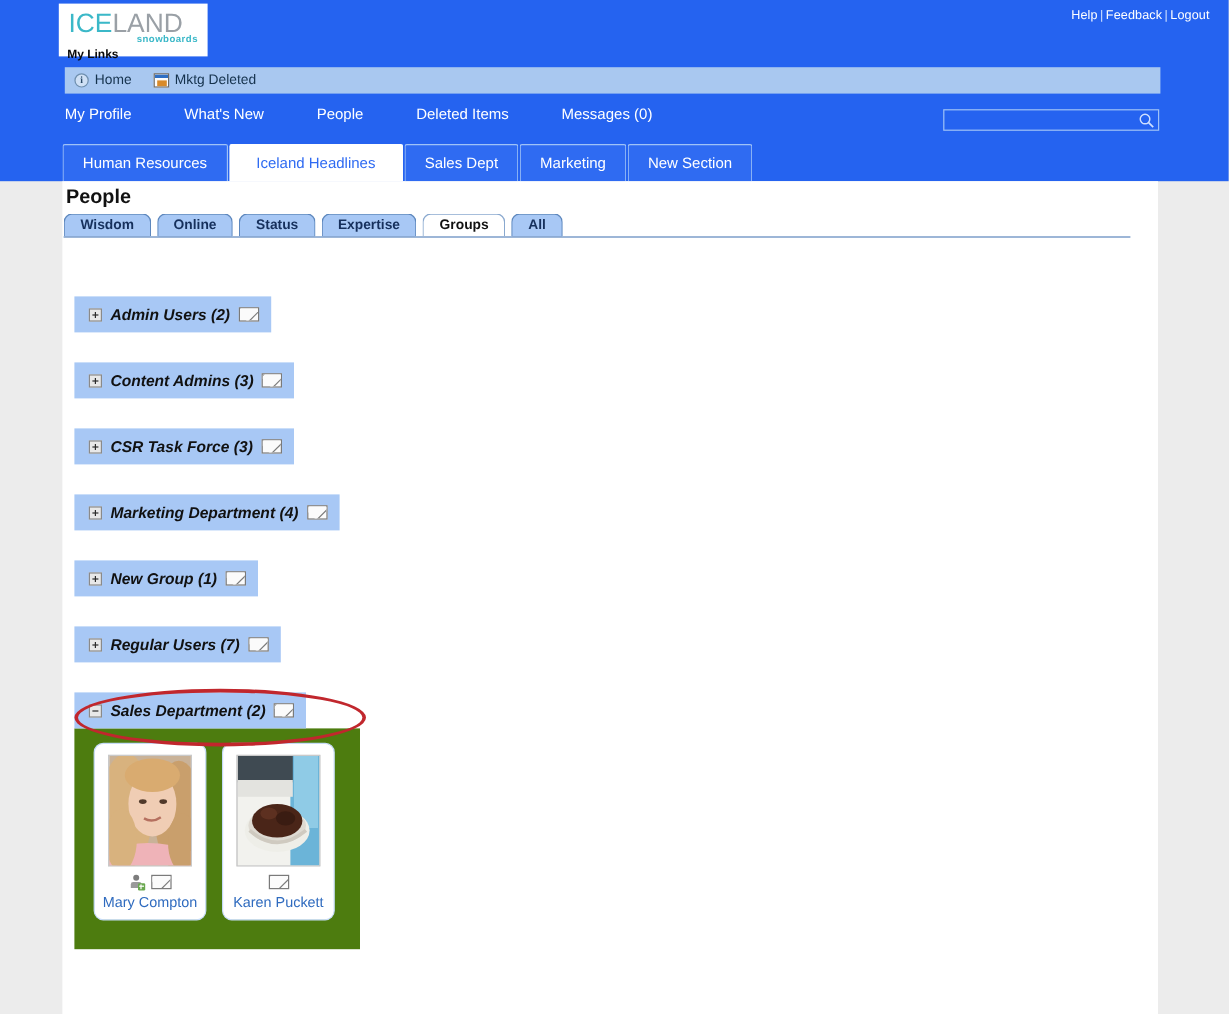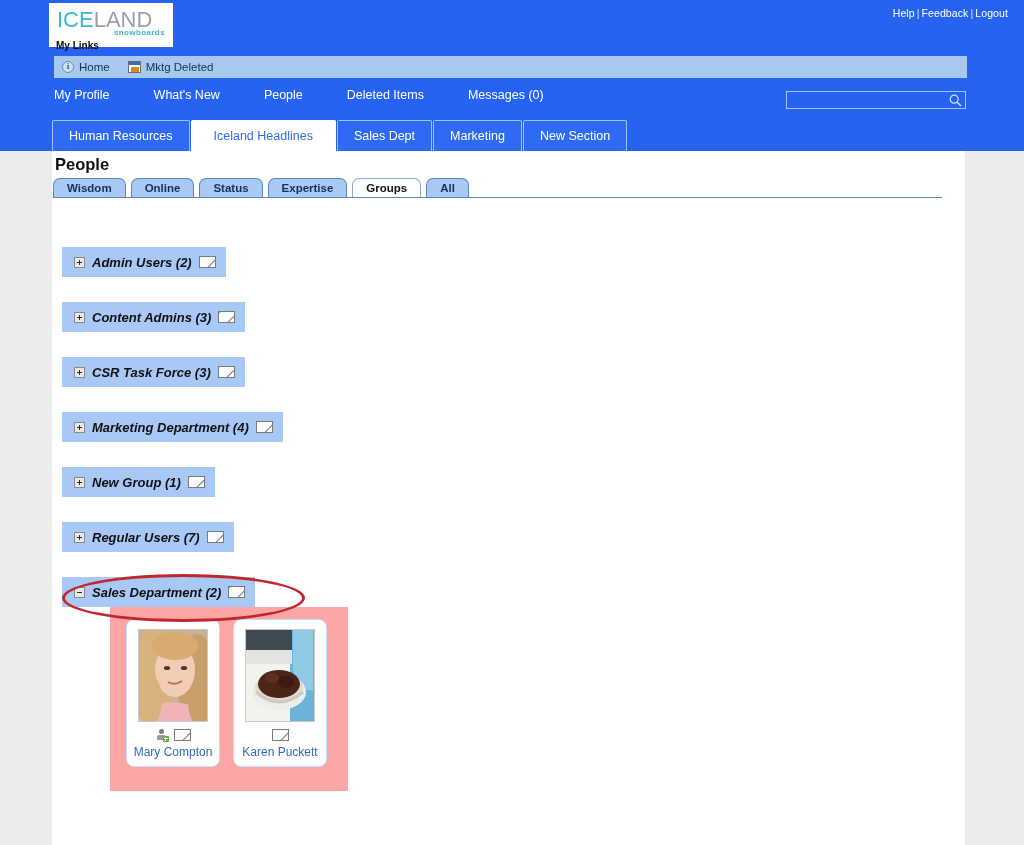--- a/index.html
+++ b/index.html
@@ -231,25 +231,25 @@
     position: absolute; left: 50%; top: -5px;
     width: 14px; height: 14px; margin-left: -7px;
     border-left: 1px solid #7a7a7a; border-right: 1px solid #7a7a7a;
     transform: rotate(45deg);
     background: #fbfbfb;
   }
 
   
   .group-expanded { position: relative; }
   .members-panel {
-    background: #fca5a5;
+    background: #4d7c0f;
     width: 238px;
     padding: 12px 0 24px 16px;
     margin-top: -25px;
-    display: flex; gap: 13px; margin-left: 48px;
+    display: flex; gap: 13px;
   }
   .member-card {
     width: 94px;
     background: #ffffff;
     border: 1px solid #c6dbf7;
     border-radius: 8px;
     padding: 9px 0 7px 0;
     display: flex; flex-direction: column; align-items: center;
   }
   .avatar {

